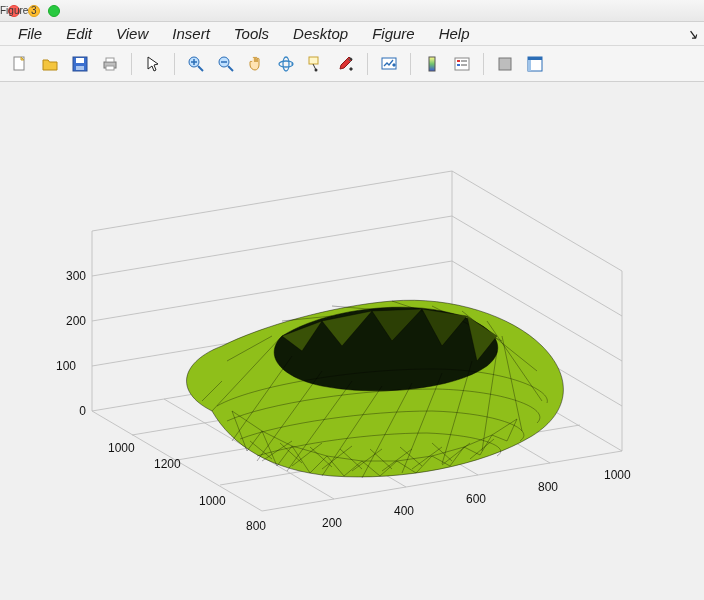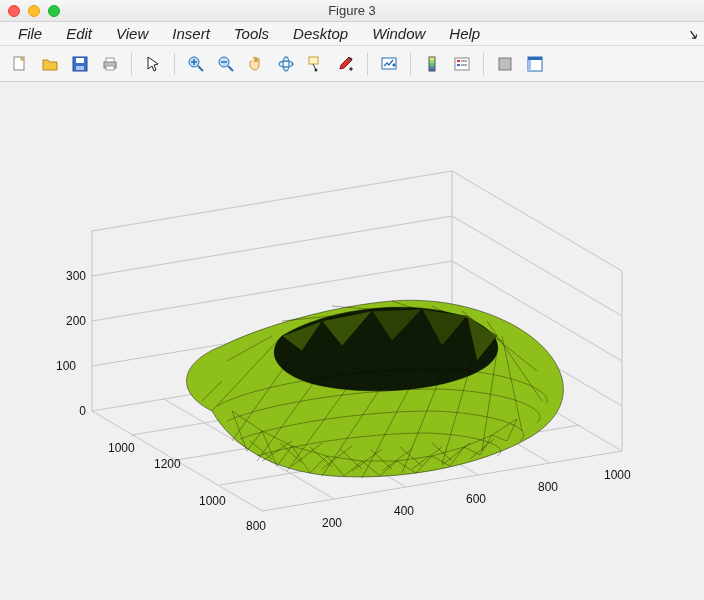--- a/index.html
+++ b/index.html
@@ -28,22 +28,22 @@
 .traffic-light {
   width: 12px; height: 12px;
   border-radius: 50%;
 }
 .tl-red { background: #ff5f57; border: 0.5px solid #e24238; }
 .tl-yellow { background: #ffbd2e; border: 0.5px solid #e1a116; }
 .tl-green { background: #28c940; border: 0.5px solid #1bad2b; }
 .window-title {
   position: absolute;
   left: 0; right: 0;
-  text-align: center;
-  font-size: 13px;
+  text-align: left;
+  font-size: 10px;
   color: #3a3a3a;
 }
 
 .menu-bar {
   height: 24px;
   background: #f5f5f5;
   border-bottom: 1px solid #d9d9d9;
   display: flex;
   align-items: center;
   padding: 0 6px;
@@ -119,21 +119,21 @@
   <div class="window-title">Figure 3</div>
 </div>
 
 <div class="menu-bar">
   <div class="menu-item">File</div>
   <div class="menu-item">Edit</div>
   <div class="menu-item">View</div>
   <div class="menu-item">Insert</div>
   <div class="menu-item">Tools</div>
   <div class="menu-item">Desktop</div>
-  <div class="menu-item">Window</div>
+  <div class="menu-item">Figure</div>
   <div class="menu-item">Help</div>
   <div class="menu-tail">↘</div>
 </div>
 
 <div class="toolbar">
   <div class="tool-btn">
     <svg class="ic" viewBox="0 0 18 18">
         <rect x="3" y="2" width="10" height="13" fill="#fff" stroke="#888"></rect>
         <path d="M10 2l3 3h-3z" fill="#ffd76a" stroke="#c7a235"></path>
       </svg>

